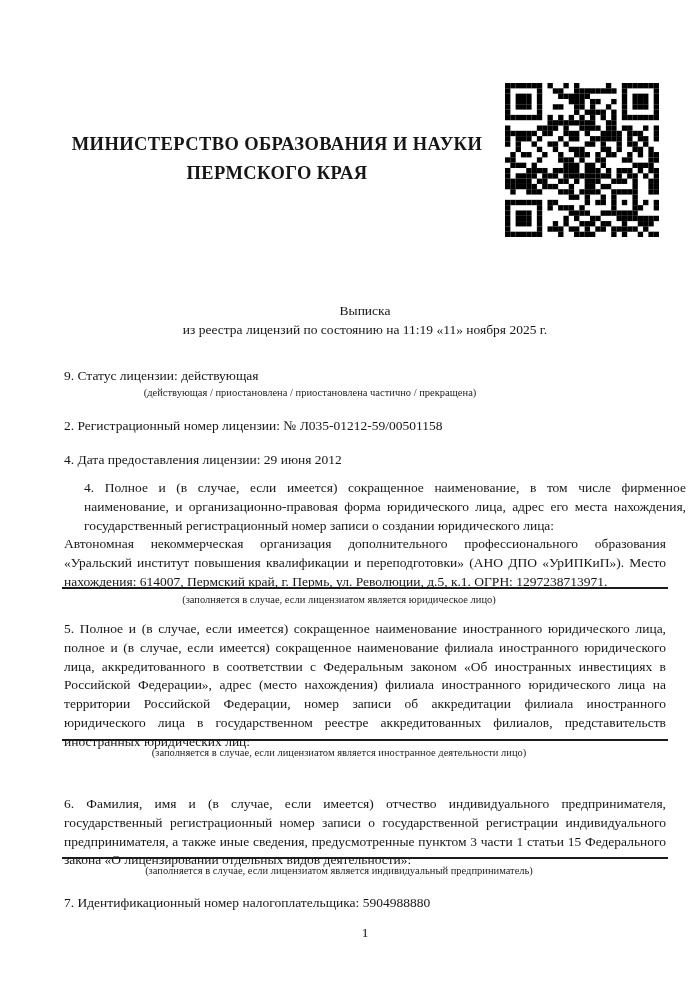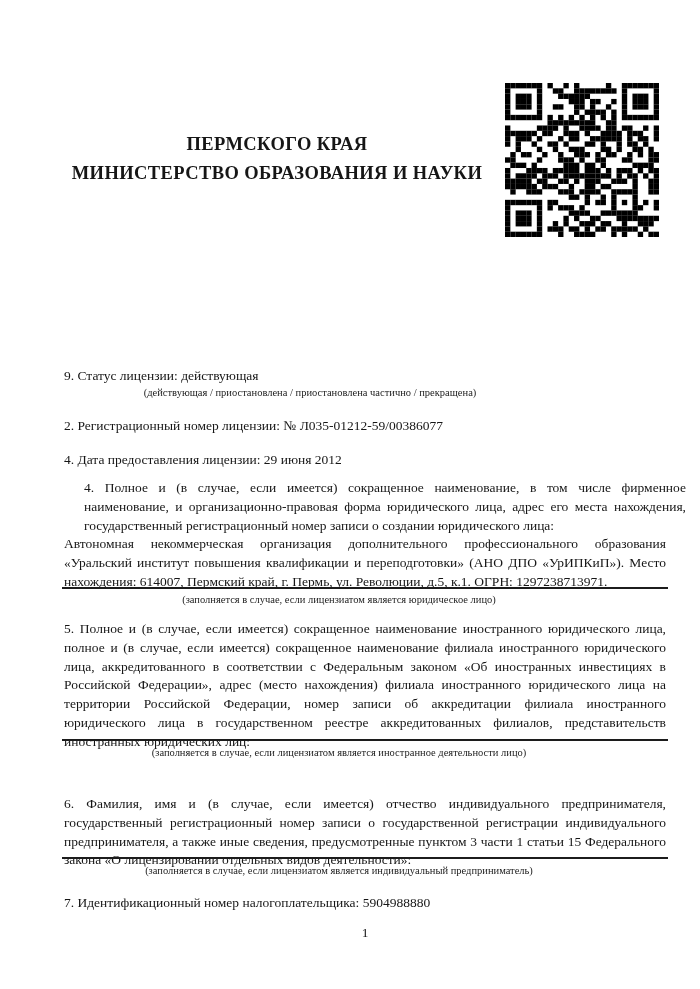--- a/index.html
+++ b/index.html
@@ -26,22 +26,22 @@
   .qr-box{left:505px;top:83px;width:154px;height:154px;}
   .doc-title{left:62px;top:301px;width:606px;}
   .t-line{font-size:13.5px;line-height:19px;}
   .item{left:64px;width:602px;}
   .page-num{left:62px;top:925px;width:606px;font-size:13.5px;}
 </style>
 </head>
 <body>
 
 <div class="abs ministry">
+  <div class="line">МИНИСТЕРСТВО ОБРАЗОВАНИЯ И НАУКИ</div>
   <div class="line">ПЕРМСКОГО КРАЯ</div>
-  <div class="line">МИНИСТЕРСТВО ОБРАЗОВАНИЯ И НАУКИ</div>
 </div>
 
 <div class="abs qr-box">
   <svg id="qr-svg" width="154" height="154" viewBox="0 0 154 154" xmlns="http://www.w3.org/2000/svg">
       <rect width="154" height="154" fill="#ffffff"></rect>
       <rect x="0.00" y="0.00" width="5.36" height="5.36" fill="#000000"></rect>
       <rect x="5.31" y="0.00" width="5.36" height="5.36" fill="#000000"></rect>
       <rect x="10.62" y="0.00" width="5.36" height="5.36" fill="#000000"></rect>
       <rect x="15.93" y="0.00" width="5.36" height="5.36" fill="#000000"></rect>
       <rect x="21.24" y="0.00" width="5.36" height="5.36" fill="#000000"></rect>
@@ -492,26 +492,28 @@
       <rect x="84.97" y="148.69" width="5.36" height="5.36" fill="#000000"></rect>
       <rect x="106.21" y="148.69" width="5.36" height="5.36" fill="#000000"></rect>
       <rect x="116.83" y="148.69" width="5.36" height="5.36" fill="#000000"></rect>
       <rect x="132.76" y="148.69" width="5.36" height="5.36" fill="#000000"></rect>
       <rect x="143.38" y="148.69" width="5.36" height="5.36" fill="#000000"></rect>
       <rect x="148.69" y="148.69" width="5.36" height="5.36" fill="#000000"></rect>
     </svg>
 </div>
 
 <div class="abs doc-title center">
+  <div class="t-line">Выписка</div>
+  <div class="t-line">из реестра лицензий по состоянию на 11:19 «11» ноября 2025 г.</div>
 </div>
 
 <div class="abs item body-text" style="top:367px;">9. Статус лицензии: действующая</div>
 <div class="abs caption center" style="top:386px;left:9px;width:602px;">(действующая / приостановлена / приостановлена частично / прекращена)</div>
 
-<div class="abs item body-text" style="top:417px;">2. Регистрационный номер лицензии: № Л035-01212-59/00386077</div>
+<div class="abs item body-text" style="top:417px;">2. Регистрационный номер лицензии: № Л035-01212-59/00501158</div>
 
 <div class="abs item body-text" style="top:451px;">4. Дата предоставления лицензии: 29 июня 2012</div>
 
 <div class="abs item body-text just" style="top:479px;margin-left:20px;">4. Полное и (в случае, если имеется) сокращенное наименование, в том числе фирменное наименование, и организационно-правовая форма юридического лица, адрес его места нахождения, государственный регистрационный номер записи о создании юридического лица:</div>
 <div class="abs item body-text just" style="top:535px;">Автономная некоммерческая организация дополнительного профессионального образования «Уральский институт повышения квалификации и переподготовки» (АНО ДПО «УрИПКиП»). Место нахождения: 614007, Пермский край, г. Пермь, ул. Революции, д.5, к.1. ОГРН: 1297238713971.</div>
 <div class="abs rule" style="top:587px;left:62px;width:606px;"></div>
 <div class="abs caption center" style="top:593px;left:38px;width:602px;">(заполняется в случае, если лицензиатом является юридическое лицо)</div>
 
 <div class="abs item body-text just" style="top:620px;">5. Полное и (в случае, если имеется) сокращенное наименование иностранного юридического лица, полное и (в случае, если имеется) сокращенное наименование филиала иностранного юридического лица, аккредитованного в соответствии с Федеральным законом «Об иностранных инвестициях в Российской Федерации», адрес (место нахождения) филиала иностранного юридического лица на территории Российской Федерации, номер записи об аккредитации филиала иностранного юридического лица в государственном реестре аккредитованных филиалов, представительств иностранных юридических лиц:</div>
 <div class="abs rule" style="top:739px;left:62px;width:606px;"></div>

